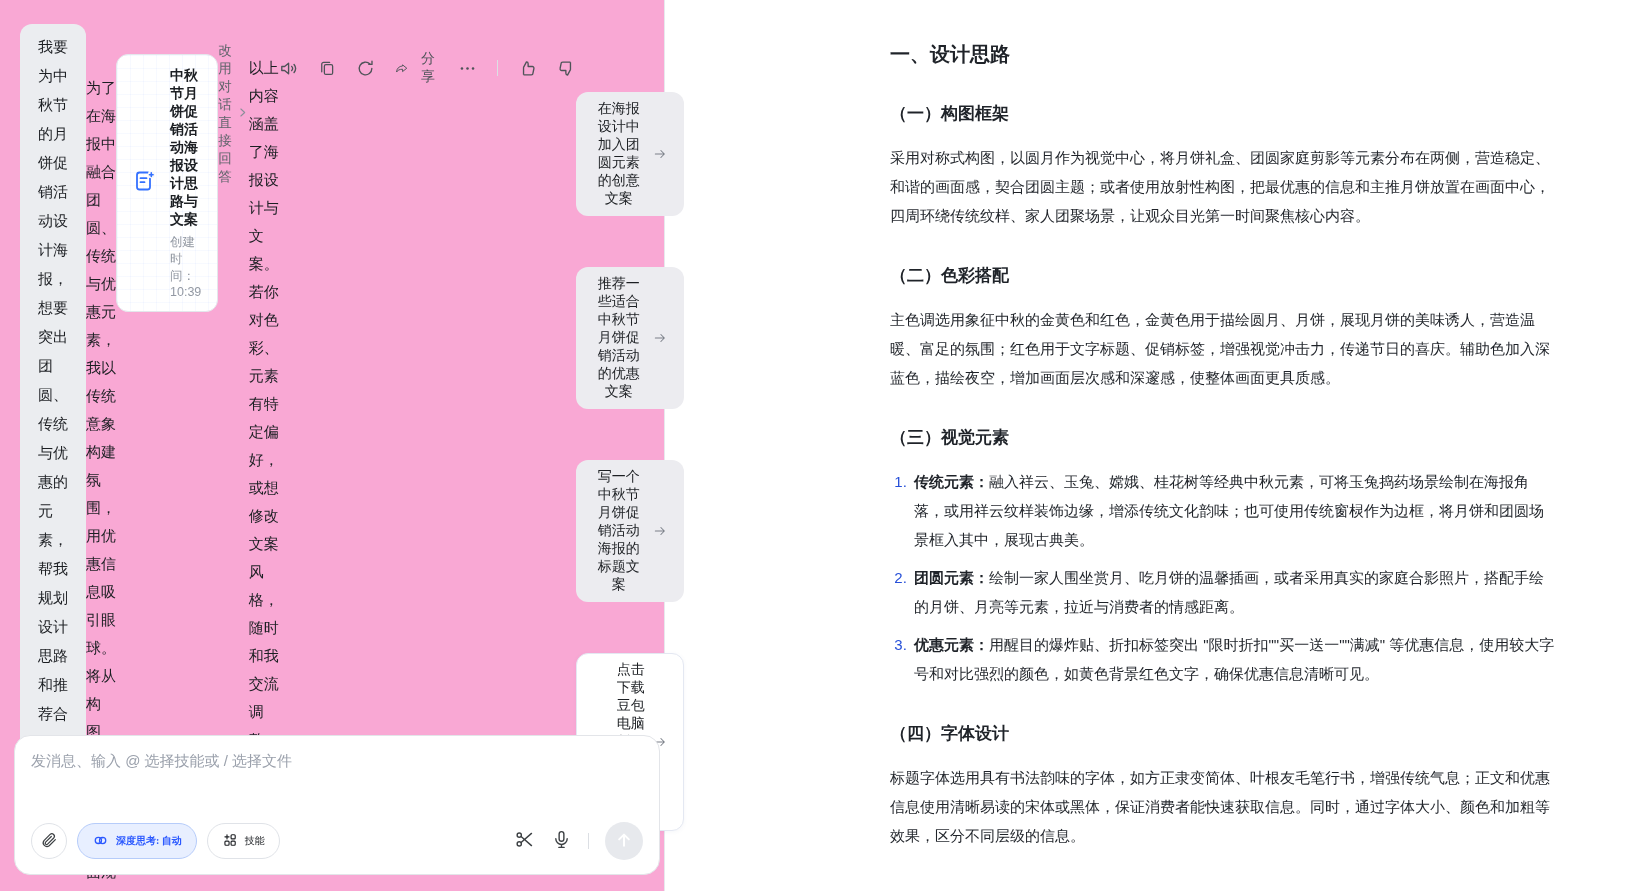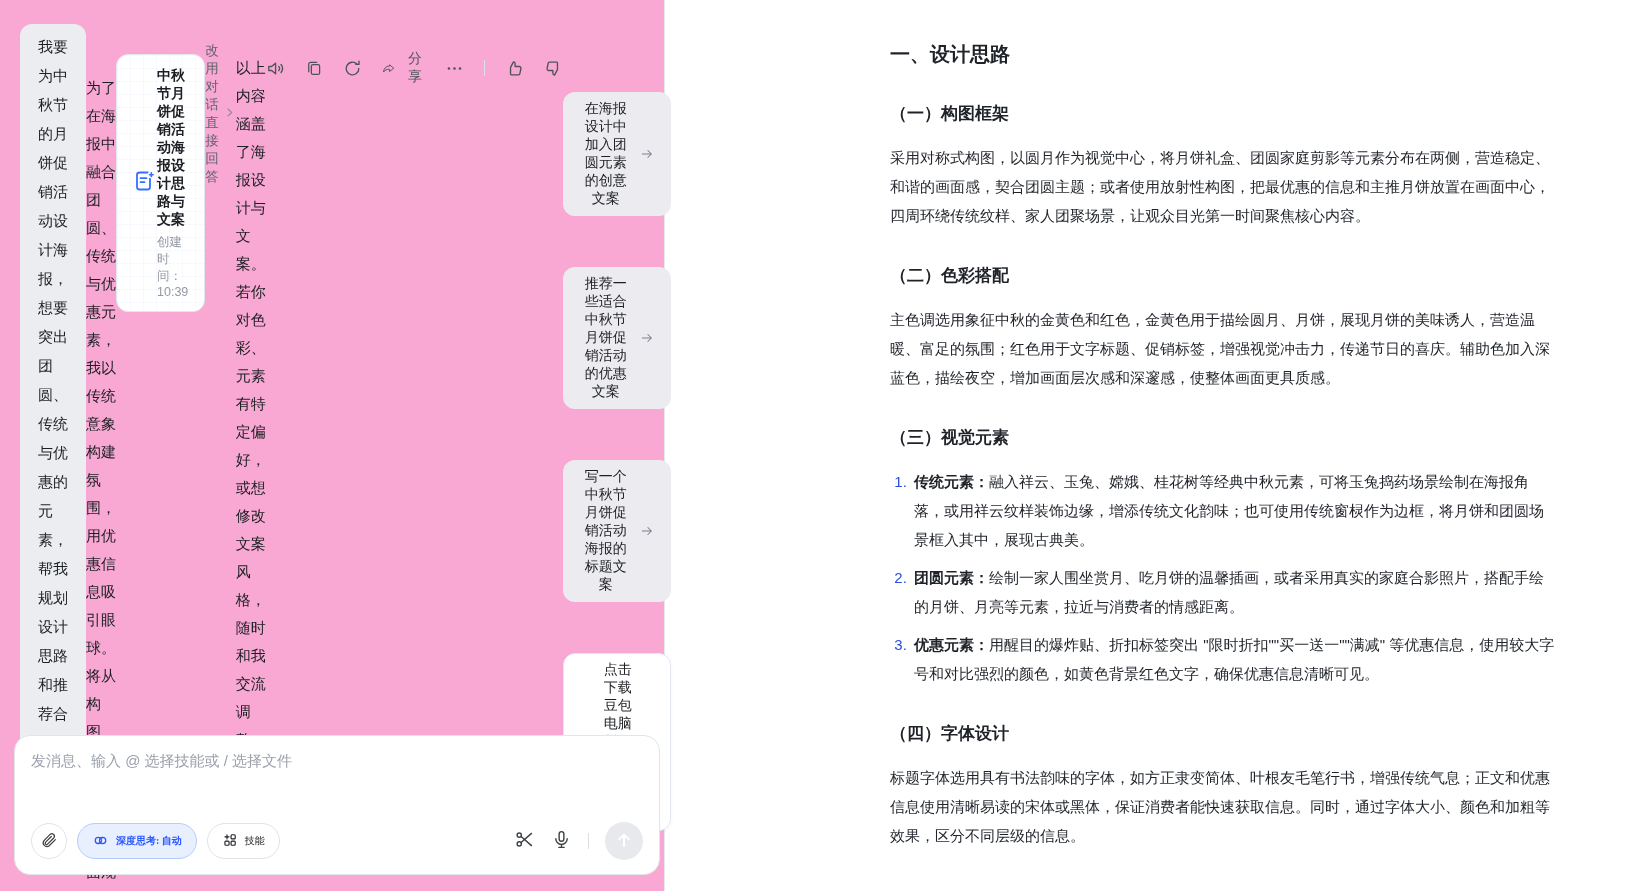--- a/index.html
+++ b/index.html
@@ -13,21 +13,21 @@
     border-right:1px solid #e7e9ed; flex:none;
     display:flex; flex-direction:row; align-items:flex-start;
     padding:24px 26px 0 20px; }
   .bubble-user { margin-left:auto; max-width:432px; background:#ebedf0;
     border-radius:12px; padding:8px 18px; font-size:15px; line-height:29px;
     color:#1c1f23; }
   .assistant-text { margin-top:50px; font-size:15px; line-height:28px; color:#1c1f23; width:600px; }
 
   .doc-card { margin-top:30px; width:328px; background:#ffffff;
     border:1px solid #e4e7ec; border-radius:12px; padding:12px 16px;
-    display:flex; align-items:center; cursor:pointer;
+    display:flex; align-items:center; gap:13px; cursor:pointer;
     background-image:
       linear-gradient(rgba(51,112,255,.04) 1px, transparent 1px),
       linear-gradient(90deg, rgba(51,112,255,.04) 1px, transparent 1px);
     background-size:13px 13px; }
   .doc-card .doc-texts { display:flex; flex-direction:column; gap:5px; }
   .doc-card .doc-title { font-size:14px; font-weight:700; color:#1c1f23; }
   .doc-card .doc-created { font-size:12.5px; color:#9399a3; }
 
   .switch-link { margin-top:18px; display:flex; align-items:center; gap:4px;
     font-size:13.5px; color:#5f646b; cursor:pointer; background:none; border:none; }

